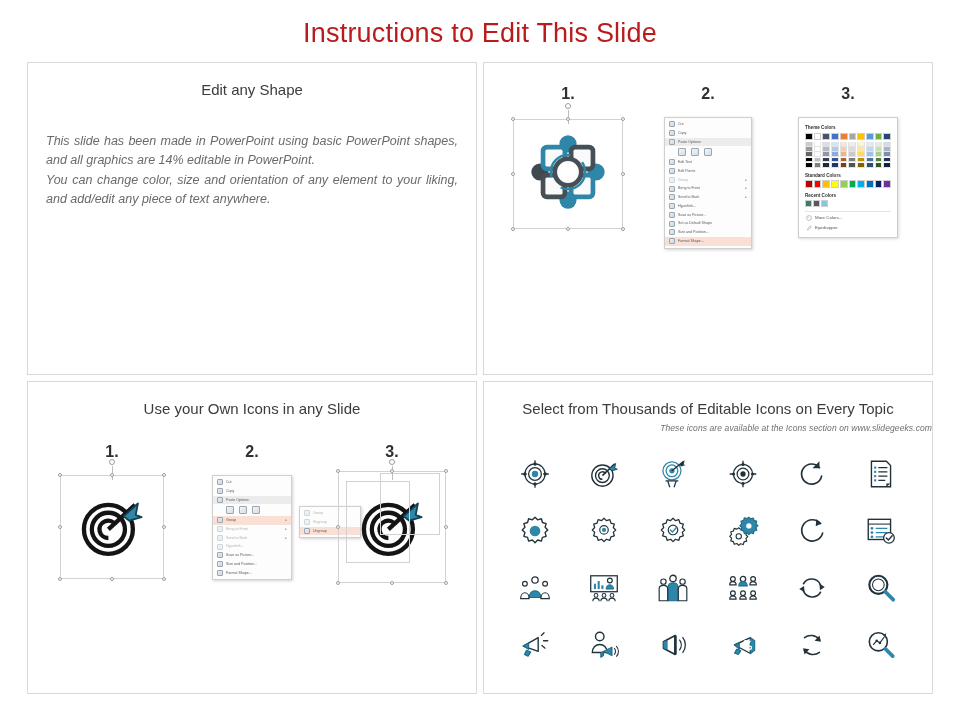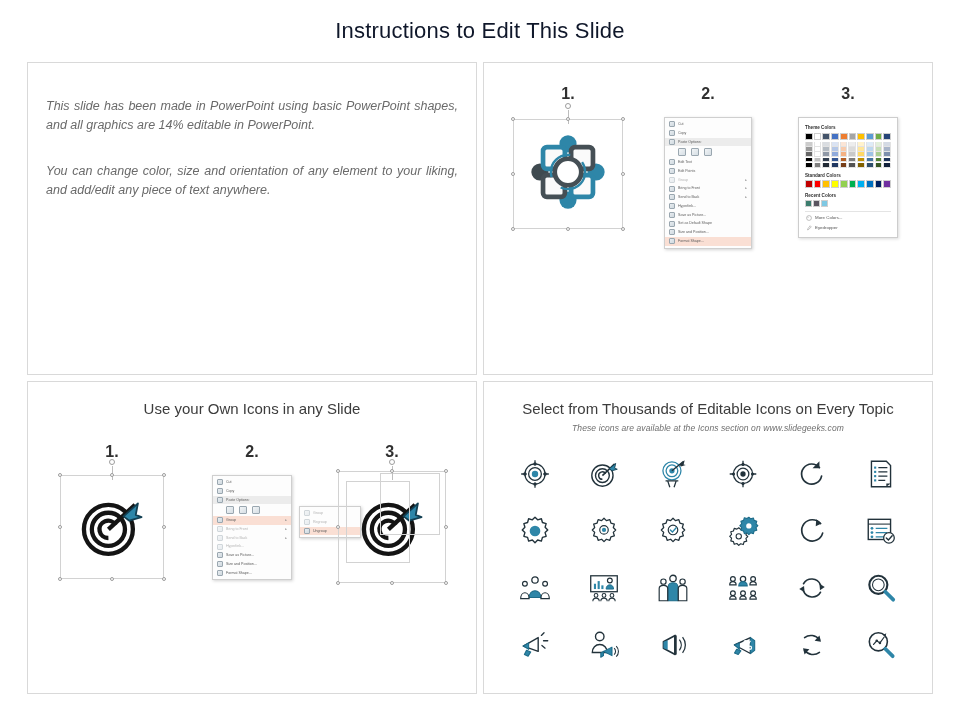--- a/index.html
+++ b/index.html
@@ -7,23 +7,23 @@
     width: 960px; height: 720px;
     background: #ffffff;
     font-family: "Liberation Sans", sans-serif;
     color: #3a3a3a;
     overflow: hidden;
   }
   .slide { position: relative; width: 960px; height: 720px; padding: 0; }
 
   .slide-title {
     text-align: center;
-    font-size: 22px;
+    font-size: 27px;
     font-weight: 400;
-    color: #0f172a;
+    color: #b91c1c;
     padding-top: 18px;
     letter-spacing: 0.2px;
   }
 
   .grid {
     position: absolute;
     left: 27px; top: 62px;
     width: 906px; height: 628px;
     display: grid;
     grid-template-columns: 450px 450px;
@@ -37,38 +37,38 @@
     overflow: hidden;
   }
   .panel-title {
     text-align: center;
     font-size: 15px;
     color: #3c3c3c;
     padding-top: 18px;
     font-weight: 400;
   }
   .panel-subtitle {
-    text-align: center;
+    text-align: right;
     font-size: 8.5px;
     font-style: italic;
     color: #6e6e6e;
     padding-top: 6px;
     letter-spacing: 0.1px;
   }
 
   
   .body-text {
     padding: 34px 18px 0 18px;
     font-size: 12.5px;
     font-style: italic;
     color: #6a6a6a;
     line-height: 1.55;
     text-align: justify;
   }
-  .body-text p + p { margin-top: 26px; }
+  .body-text p + p { }
 
   
   .steps {
     display: flex;
     justify-content: space-around;
     align-items: flex-start;
     padding: 22px 14px 0 14px;
   }
   .step { width: 130px; text-align: center; }
   .step-num {
@@ -166,20 +166,21 @@
 </head>
 <body>
 
 <div class="slide">
 
   <div class="slide-title">Instructions to Edit This Slide</div>
 
   <div class="grid">
 
     <div class="panel">
+      <div class="panel-title">Edit any Shape</div>
       <div class="body-text">
         <p>This slide has been made in PowerPoint using basic PowerPoint shapes, and all graphics are 14% editable in PowerPoint.</p>
         <p>You can change color, size and orientation of any element to your liking, and add/edit any piece of text anywhere.</p>
       </div>
     </div>
 
     <div class="panel">
       <div class="steps">
 
         <div class="step">

